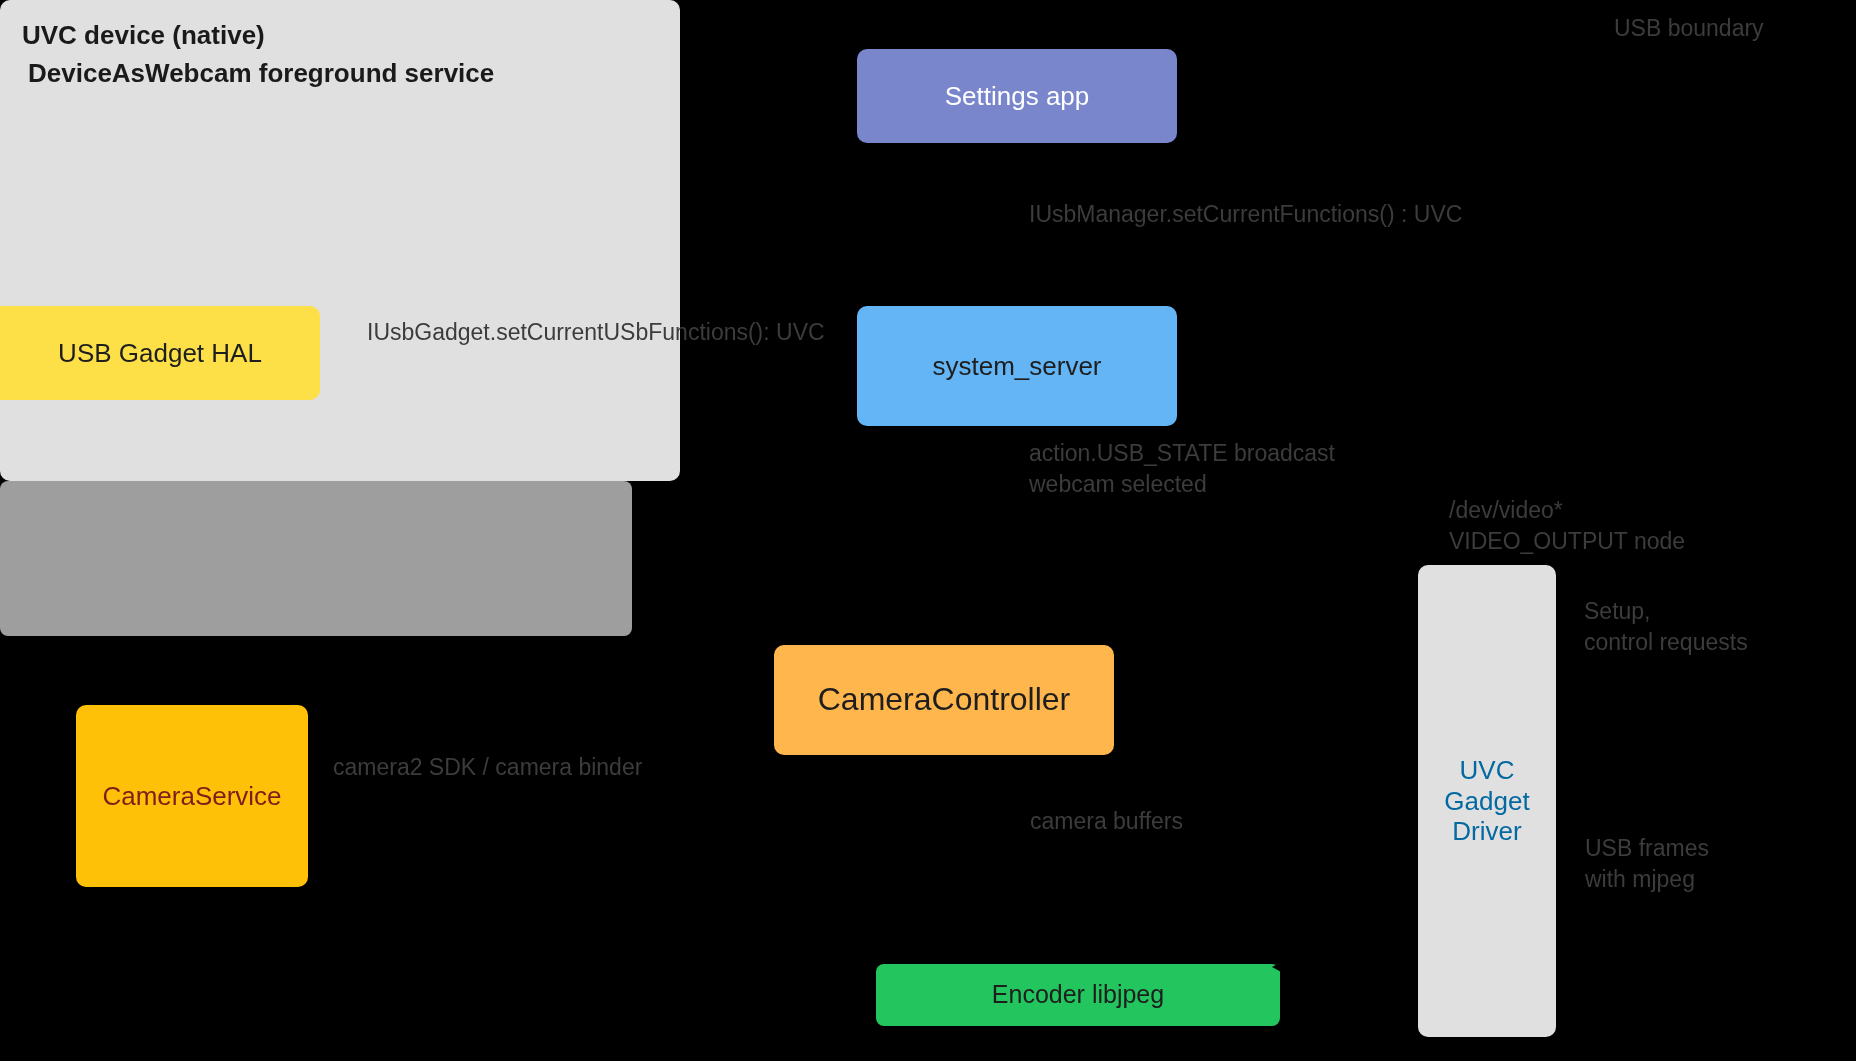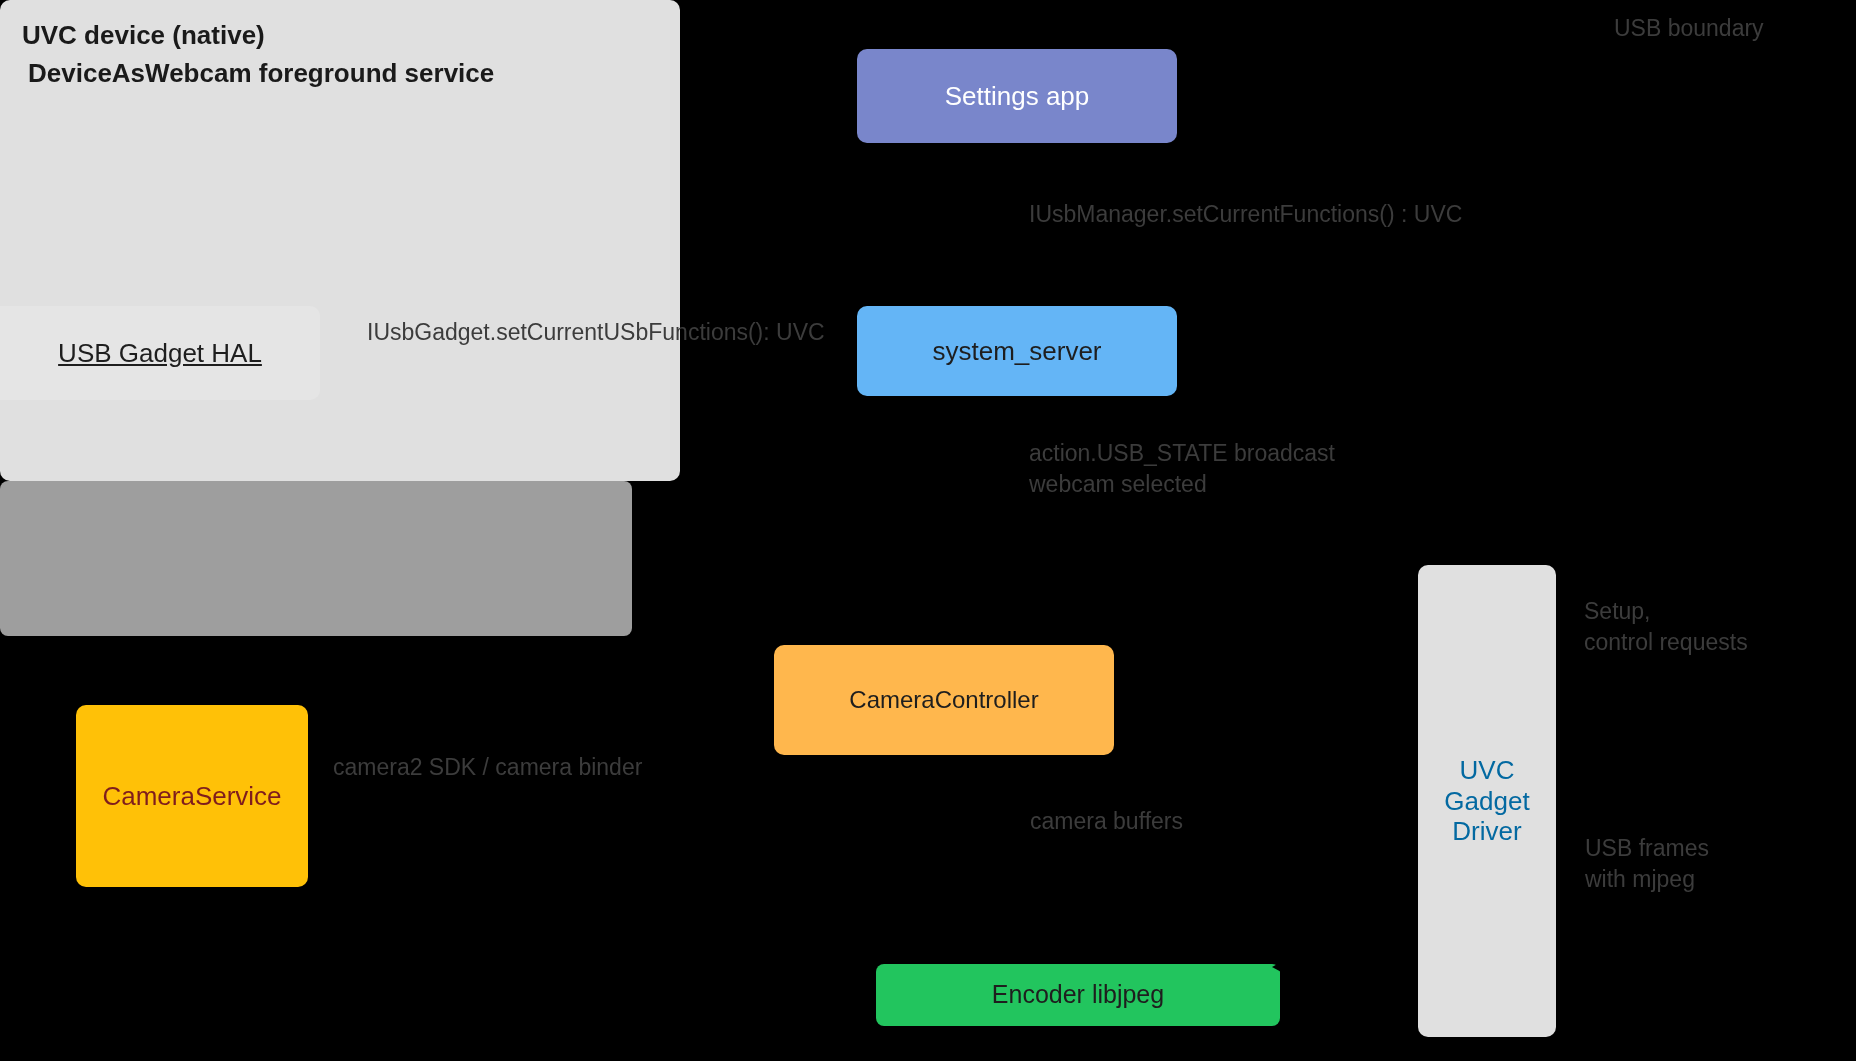--- a/index.html
+++ b/index.html
@@ -40,40 +40,39 @@
     font-size: 26px;
     white-space: nowrap;
   }
 
   
   #settings-app {
     left: 857px; top: 49px; width: 320px; height: 94px;
     background: #7986cb; color: #ffffff; font-size: 26px;
   }
   #system-server {
-    left: 857px; top: 306px; width: 320px; height: 90px;
+    left: 857px; top: 306px; width: 320px; height: 120px;
     background: #64b5f6; color: #1e1e1e; font-size: 26px;
   }
   #usb-gadget-hal {
     left: 0px; top: 306px; width: 320px; height: 94px;
-    background: #e5e5e5; color: #1e1e1e; font-size: 26px;
+    background: #fde047; color: #1e1e1e; font-size: 26px;
     border-radius: 0 10px 10px 0;
-    text-decoration: underline;
   }
   #camera-service {
     left: 76px; top: 705px; width: 232px; height: 182px;
     background: #ffc107; color: #7f1d1d; font-size: 26px;
   }
   #das-service {
     left: 676px; top: 556px; width: 680px; height: 481px;
     background: #e0e0e0; border-radius: 10px;
   }
   #camera-controller {
     left: 774px; top: 645px; width: 340px; height: 110px;
-    background: #ffb74d; color: #1e1e1e; font-size: 24px;
+    background: #ffb74d; color: #1e1e1e; font-size: 32px;
   }
   #uvc-device-native {
     left: 703px; top: 862px; width: 632px; height: 155px;
     background: #9e9e9e; border-radius: 8px; text-decoration: underline;
   }
   #encoder-libjpeg {
     left: 876px; top: 936px; width: 404px; height: 62px;
     background: #22c55e; color: #1e1e1e; font-size: 25px;
     border-radius: 8px;
     margin-top: 28px;
@@ -130,20 +129,22 @@
 
   <div class="annot" id="lbl-usb-boundary">USB boundary</div>
 
   <div class="annot" id="lbl-usbmanager">IUsbManager.setCurrentFunctions() : UVC</div>
 
   <div class="annot" id="lbl-usbgadget">IUsbGadget.setCurrentUSbFunctions(): UVC</div>
 
   <div class="annot" id="lbl-usb-state">action.USB_STATE broadcast
 webcam selected</div>
 
+  <div class="annot" id="lbl-dev-video">/dev/video*
+VIDEO_OUTPUT node</div>
 
   <div class="annot" id="lbl-setup-control">Setup,
 control requests</div>
 
   <div class="annot" id="lbl-camera2-sdk">camera2 SDK / camera binder</div>
 
   <div class="annot" id="lbl-camera-buffers">camera buffers</div>
 
   <div class="annot" id="lbl-usb-frames">USB frames
 with mjpeg</div>

